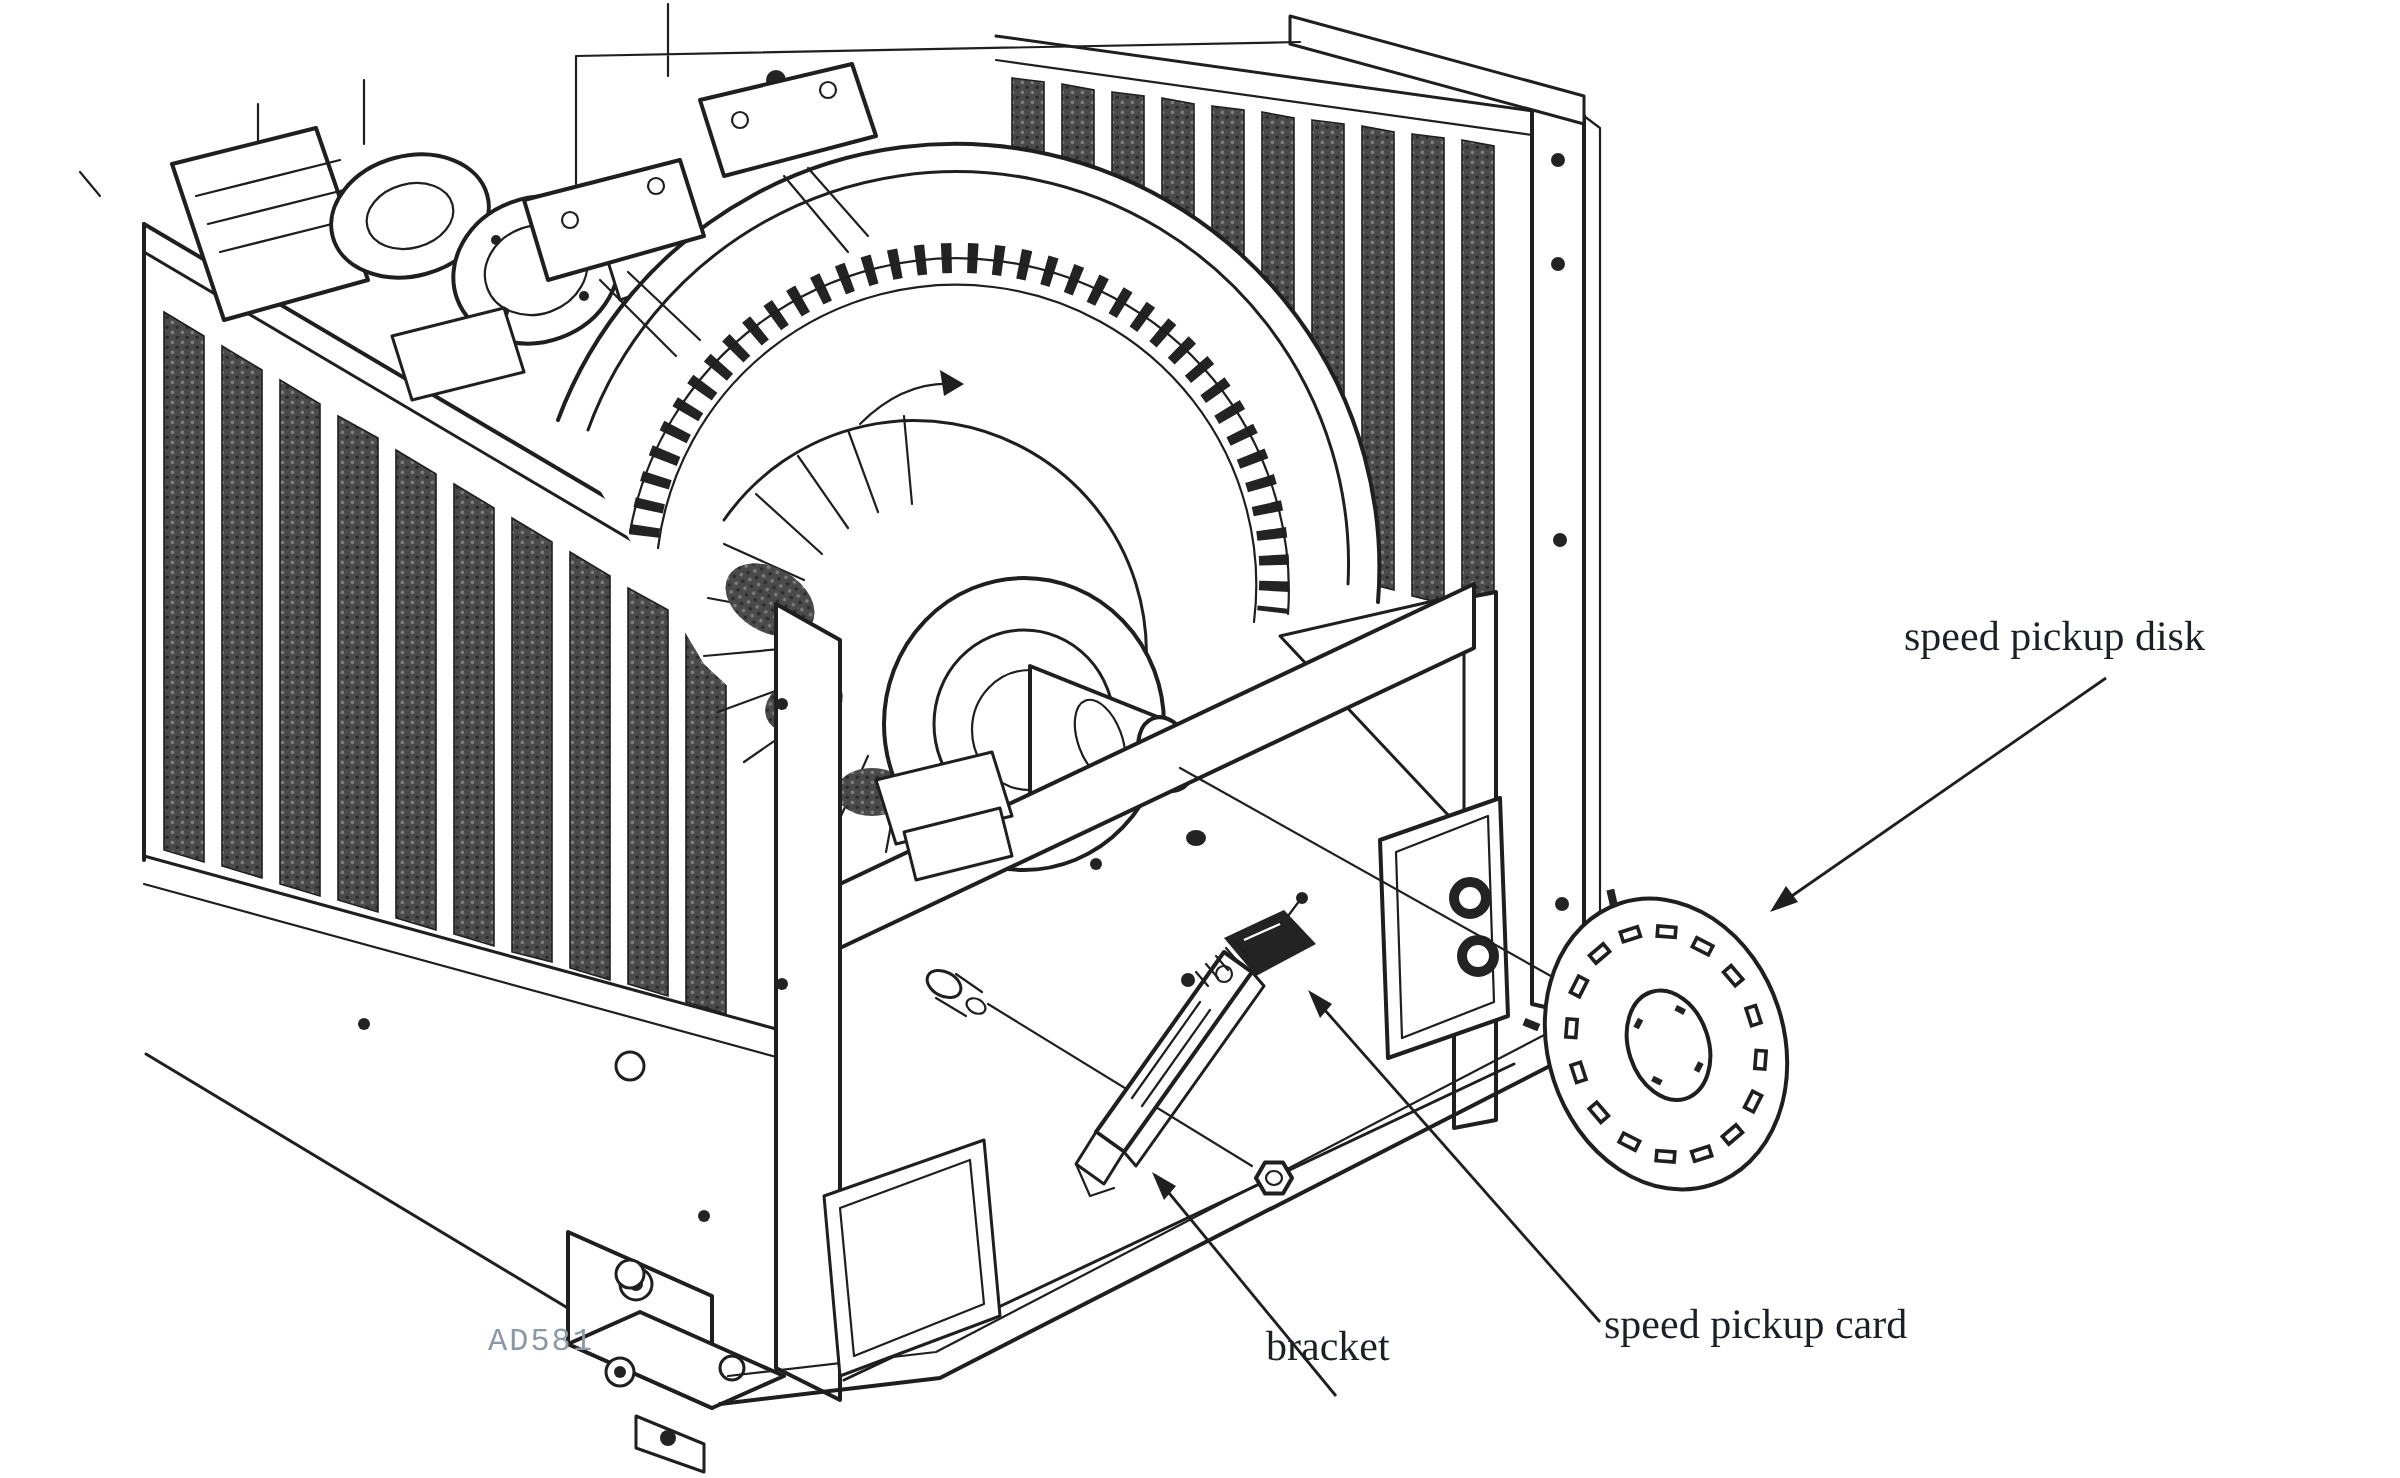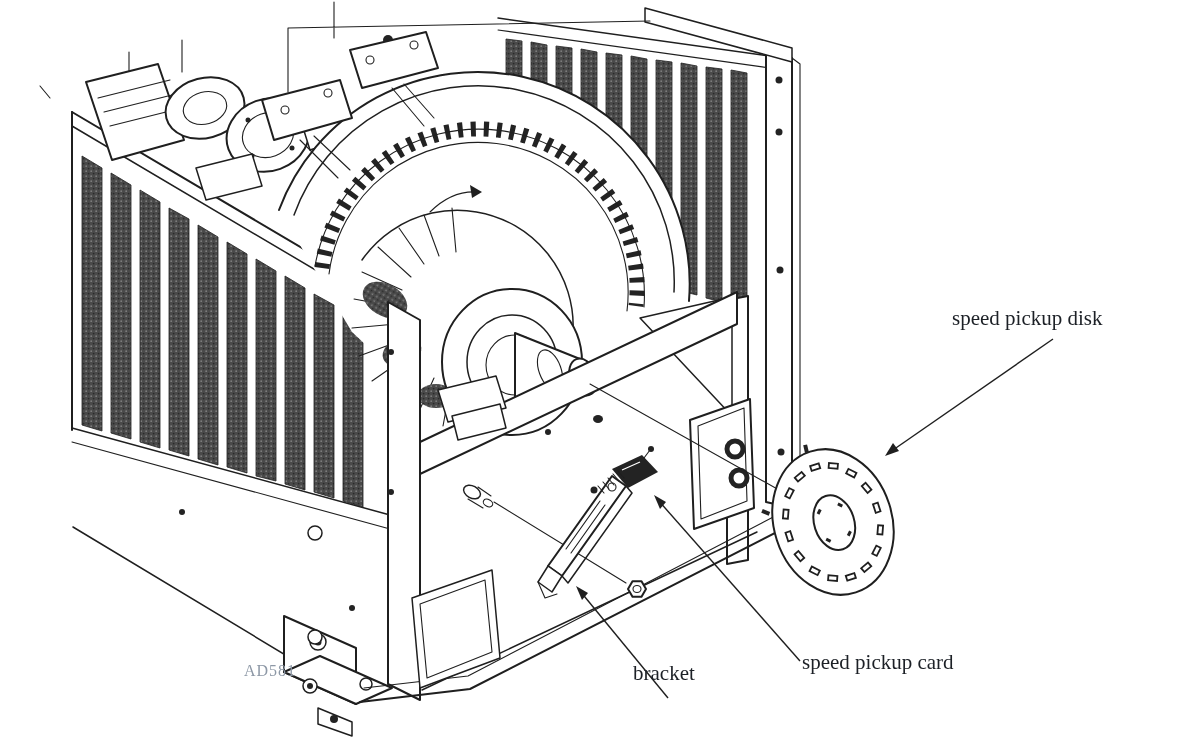--- a/index.html
+++ b/index.html
@@ -261,14 +261,14 @@
     <polygon class="arr" points="576,586 588,593 582,600"></polygon>
   </g>
 </svg>
 
   <div class="part-label" style="left:952px;top:306px;">speed pickup disk</div>
 
   <div class="part-label" style="left:802px;top:650px;">speed pickup card</div>
 
   <div class="part-label" style="left:633px;top:661px;">bracket</div>
 
-  <div class="code-label" style="left:244px;top:662px;">AD581</div>
+  <div class="code-label" style="left:244px;top:662px;font-family:Liberation Mono, monospace;">AD581</div>
 </div>
 
 </body></html>

